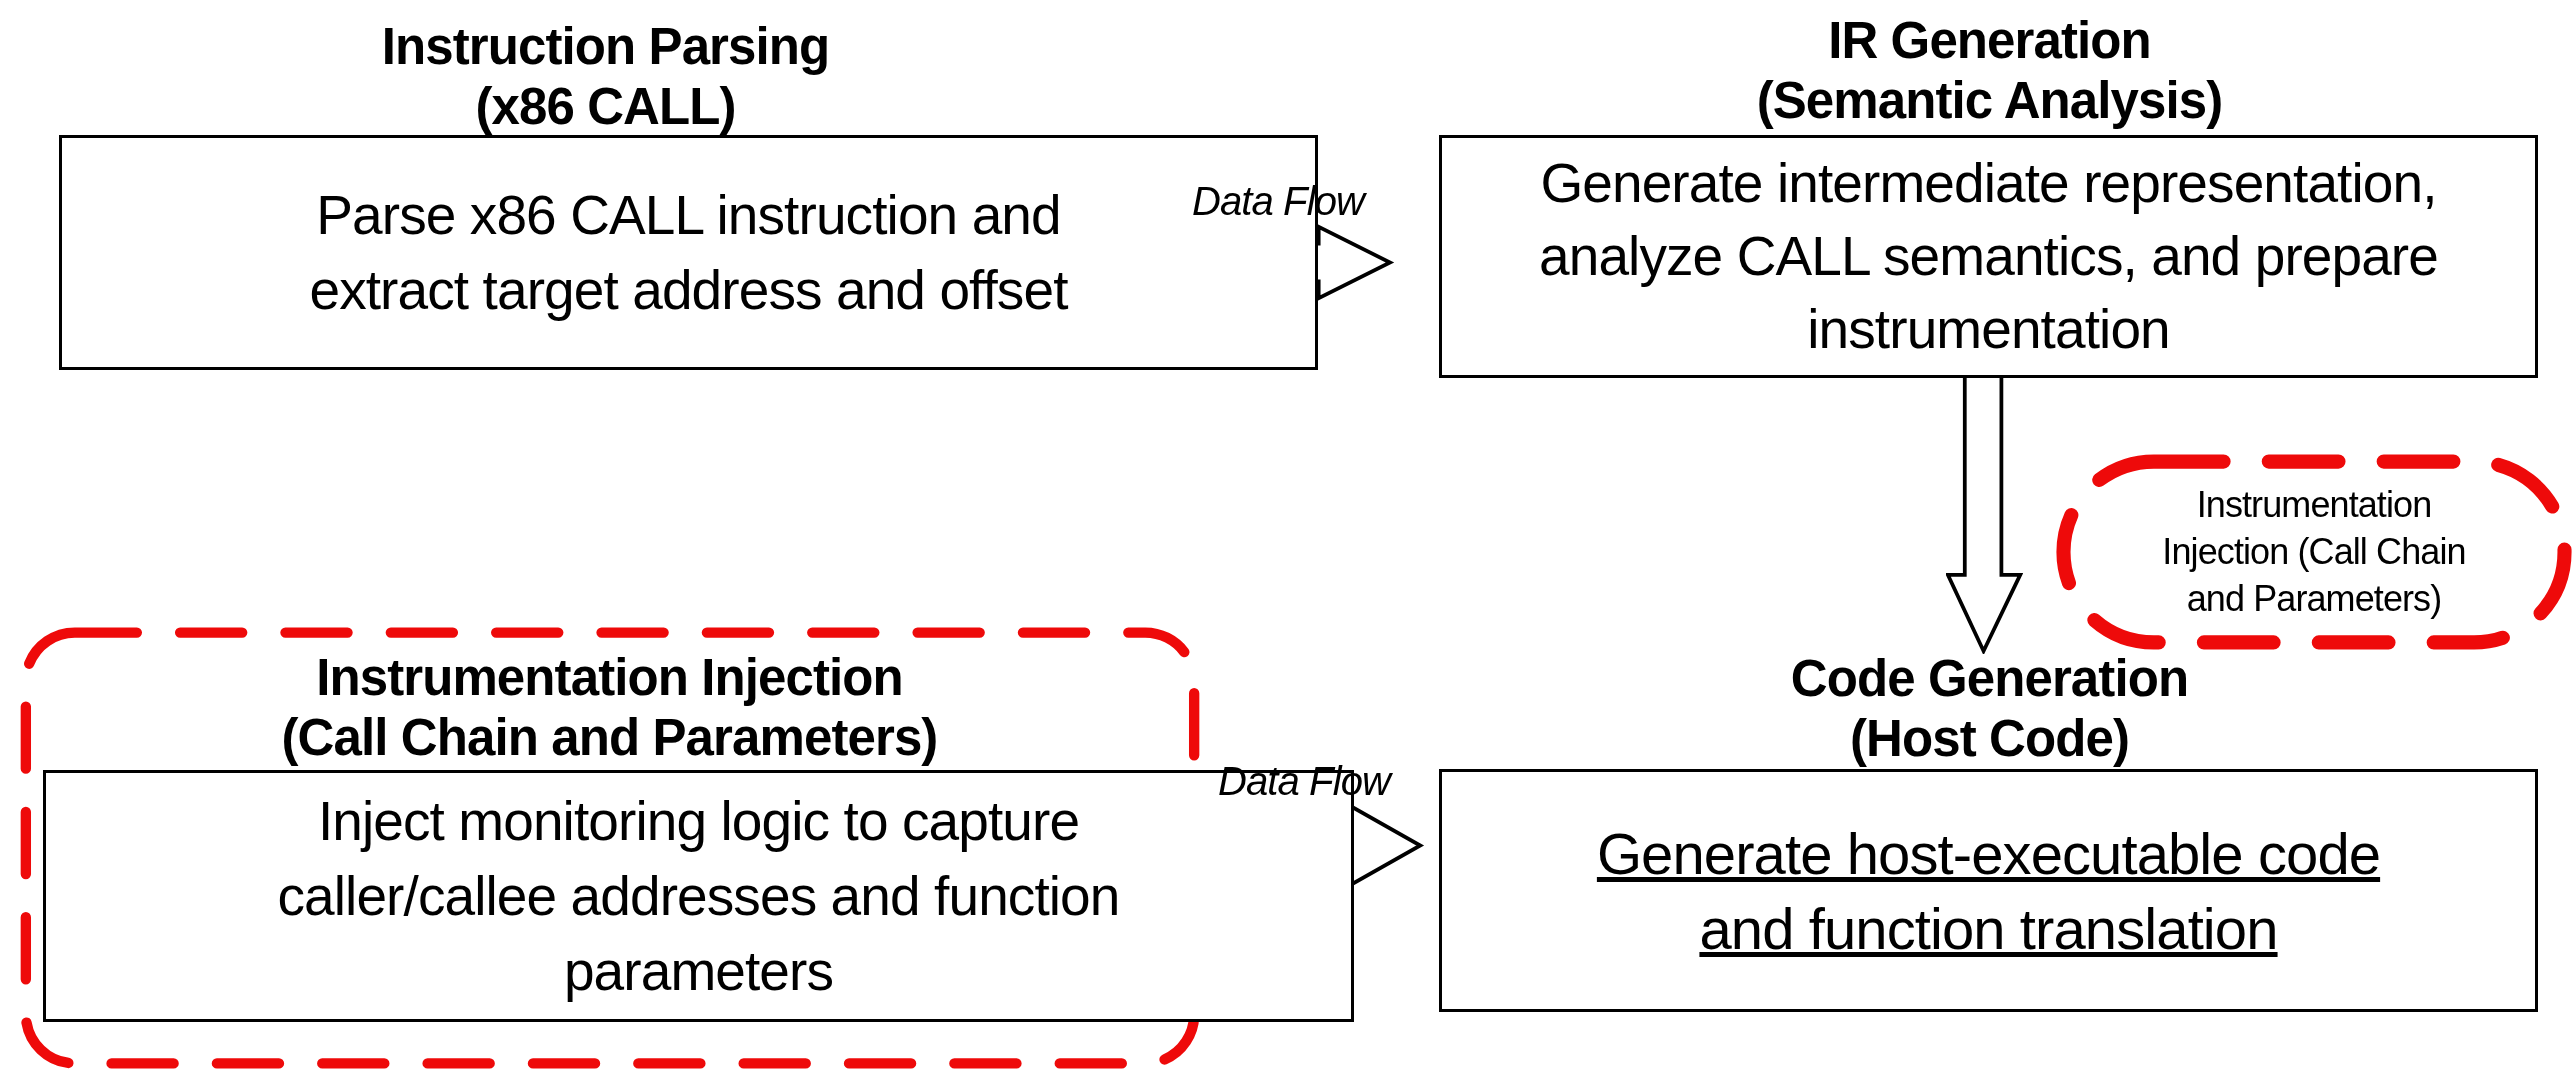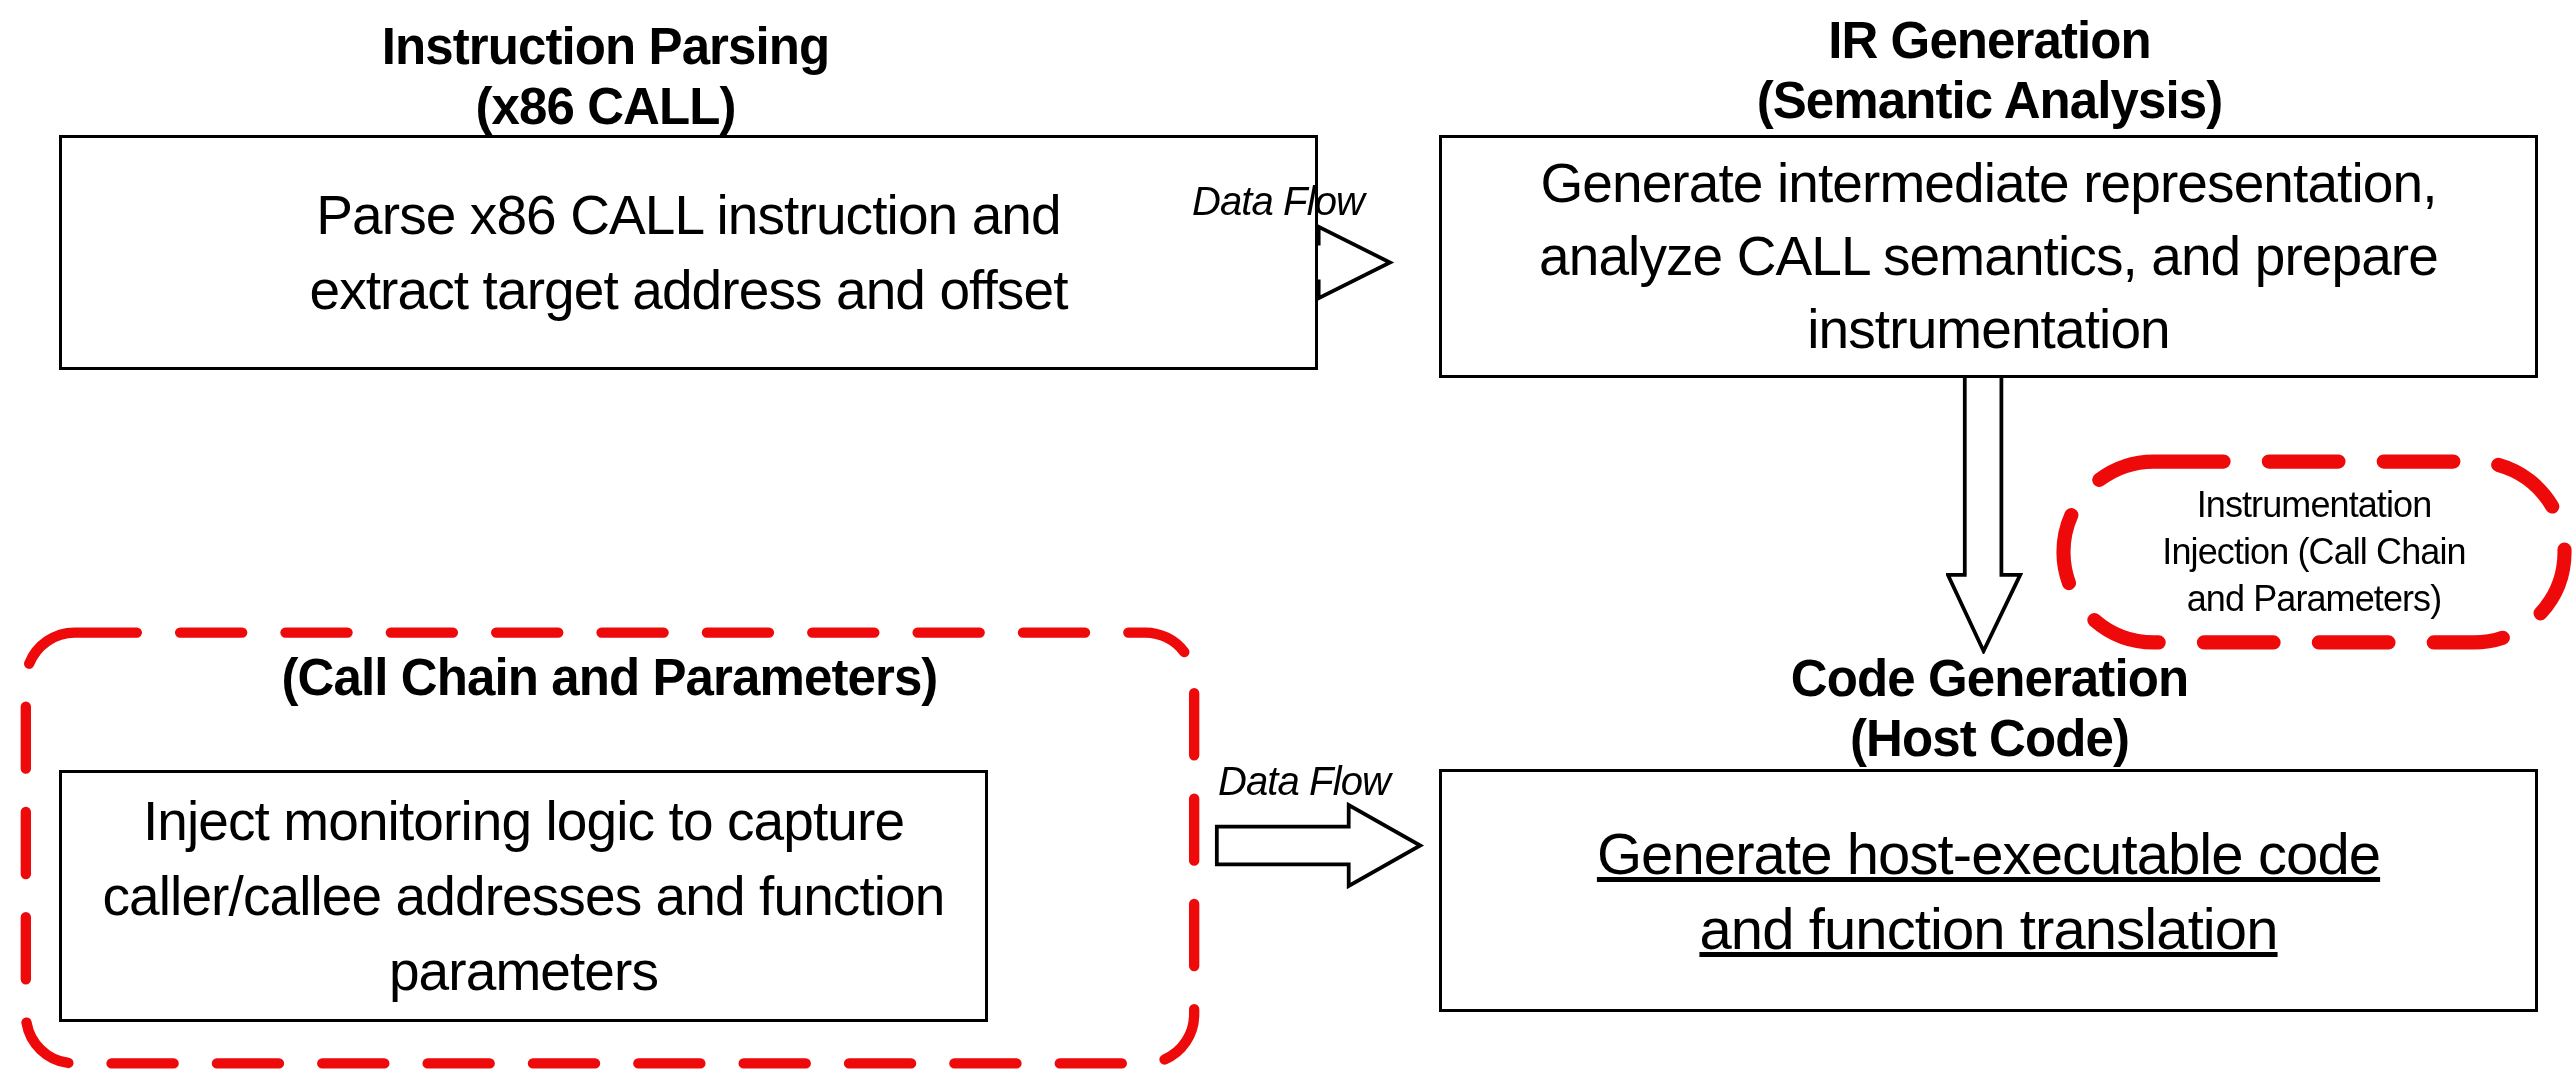--- a/index.html
+++ b/index.html
@@ -97,23 +97,24 @@
     <div>Instrumentation</div>
     <div>Injection (Call Chain</div>
     <div>and Parameters)</div>
   </div>
 
   <svg class="abs" style="left:19px; top:626px;" width="1182px" height="444" viewBox="0 0 1256 472">
     <rect x="7" y="7" width="1242" height="458" rx="52" ry="52" fill="none" stroke="#ee0a0a" stroke-width="11" stroke-dasharray="66 46" stroke-linecap="round"></rect>
   </svg>
 
   <div class="abs stage-title" style="left:139px; top:648px; width:941px;">
+    <div>Instrumentation Injection</div>
     <div>(Call Chain and Parameters)</div>
   </div>
-  <div class="abs stage-box" style="left:59px; top:770px; width:929px; height:252px; line-height:75px;">
+  <div class="abs stage-box" style="left:43px; top:770px; width:1311px; height:252px; line-height:75px;">
     <div>Inject monitoring logic to capture</div>
     <div>caller/callee addresses and function</div>
     <div>parameters</div>
   </div>
 
   <div class="abs flow-label" style="left:1191px; top:759px; width:226px;">Data Flow</div>
   <svg class="abs" style="left:1214px; top:802px;" width="211" height="87" viewBox="0 0 224 92">
     <polygon points="3,26 143,26 143,3 219,46 143,89 143,66 3,66" fill="#ffffff" stroke="#000000" stroke-width="4" stroke-linejoin="miter"></polygon>
   </svg>
 

